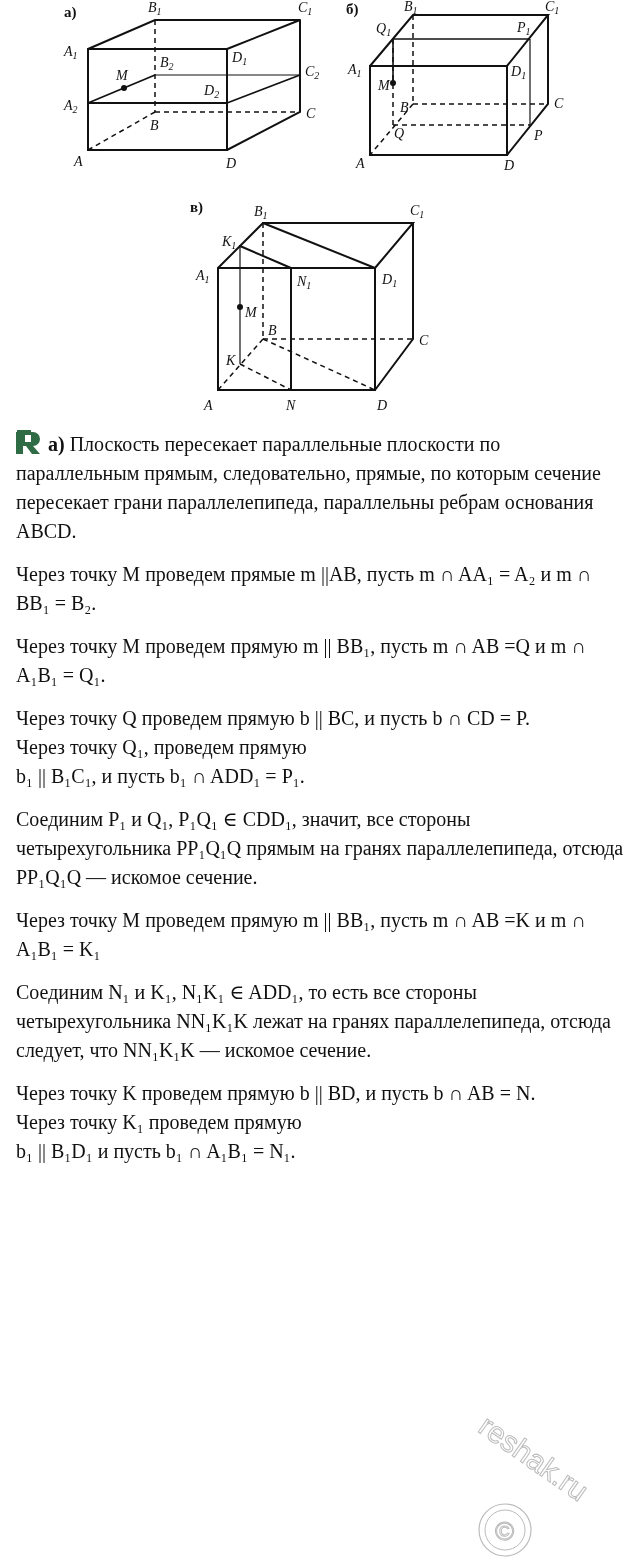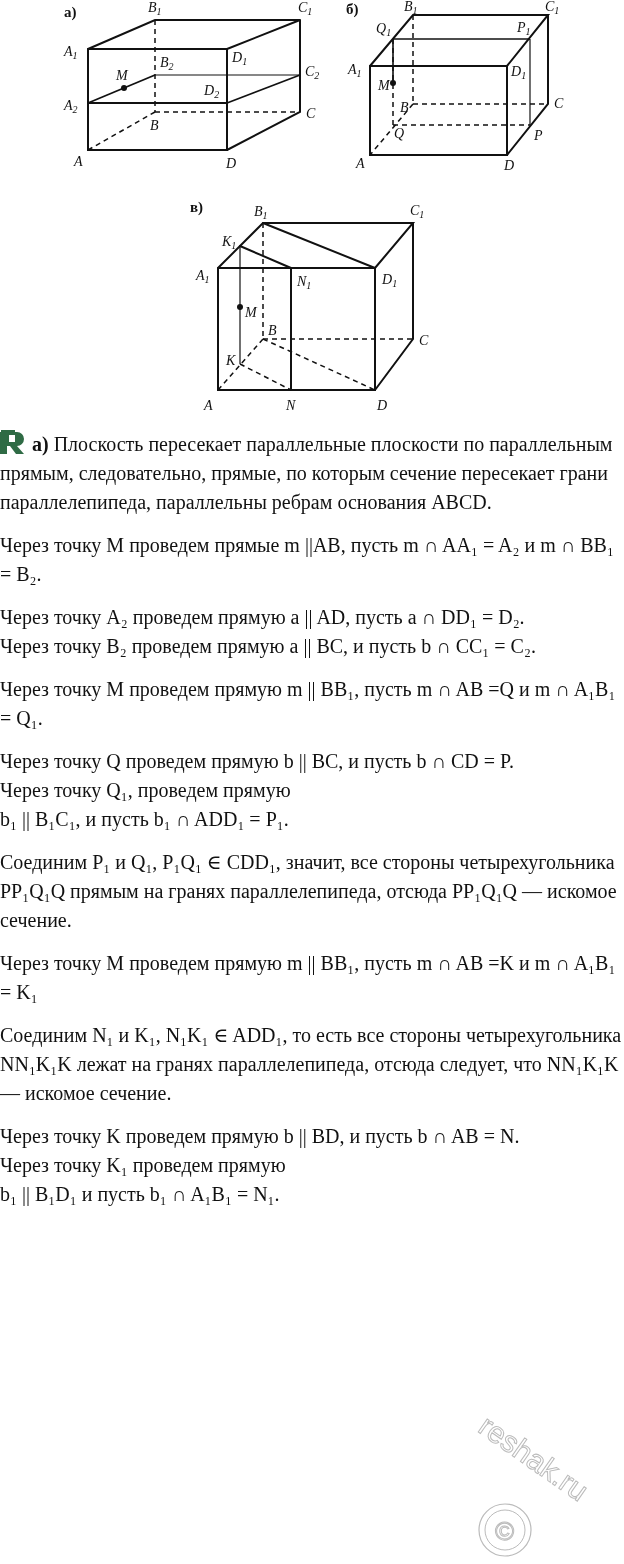--- a/index.html
+++ b/index.html
@@ -13,21 +13,21 @@
   .fig-label { font-family: "Liberation Serif", serif; font-style: italic; font-size: 14px; fill: #111; }
   .fig-title { font-family: "Liberation Serif", serif; font-weight: bold; font-size: 15px; fill: #111; }
   .solid { stroke: #111; stroke-width: 2; fill: none; stroke-linecap: round; }
   .thin { stroke: #111; stroke-width: 1.2; fill: none; }
   .dash { stroke: #111; stroke-width: 1.5; fill: none; stroke-dasharray: 5 4; }
 
   .text {
     position: absolute; left: 0; top: 430px; width: 624px;
     font-size: 20px; line-height: 29px;
   }
-  .para { margin: 0 0 14px 0; }
+  .para { margin: 0 0 14px 16px; }
   .para b { font-weight: bold; }
 
   .logo { display: inline-block; width: 26px; height: 26px; vertical-align: -5px; margin-right: 6px; }
 
   .watermark { position: absolute; left: 445px; top: 1400px; width: 180px; height: 164px; pointer-events: none; }
 </style>
 </head>
 <body>
 
 <div class="figures">
@@ -138,24 +138,20 @@
       <rect x="0" y="2" width="7" height="22" fill="#2f6b45"></rect>
       <path d="M7 2 H17 A7 7 0 0 1 17 16 L24 24 H16 L10 16 H7 Z" fill="#2f6b45"></path>
       <rect x="9" y="5" width="6" height="7" fill="#ffffff"></rect>
       <rect x="1" y="0" width="14" height="3" fill="#2f6b45"></rect>
     </svg><b>а)</b>
     <span>Плоскость пересекает параллельные плоскости по параллельным прямым, следовательно, прямые, по которым сечение пересекает грани параллелепипеда, параллельны ребрам основания ABCD.</span>
   </p>
 
   <p class="para">Через точку M проведем прямые m ||AB, пусть m ∩ AA₁ = A₂ и m ∩ BB₁ = B₂.</p>
 
-  <p class="para">
-    <span>Через точку A₂ проведем прямую a || AD, пусть a ∩ DD₁ = D₂.</span><br>
-    <span>Через точку B₂ проведем прямую a || BC, и пусть b ∩ CC₁ = C₂.</span>
-  </p>
 
 
 
   <p class="para">Через точку M проведем прямую m || BB₁, пусть m ∩ AB =Q и m ∩ A₁B₁ = Q₁.</p>
 
   <p class="para">
     <span>Через точку Q проведем прямую b || BC, и пусть b ∩ CD = P.</span><br>
     <span>Через точку Q₁, проведем прямую</span><br>
     <span>b₁ || B₁C₁, и пусть b₁ ∩ ADD₁ = P₁.</span>
   </p>

